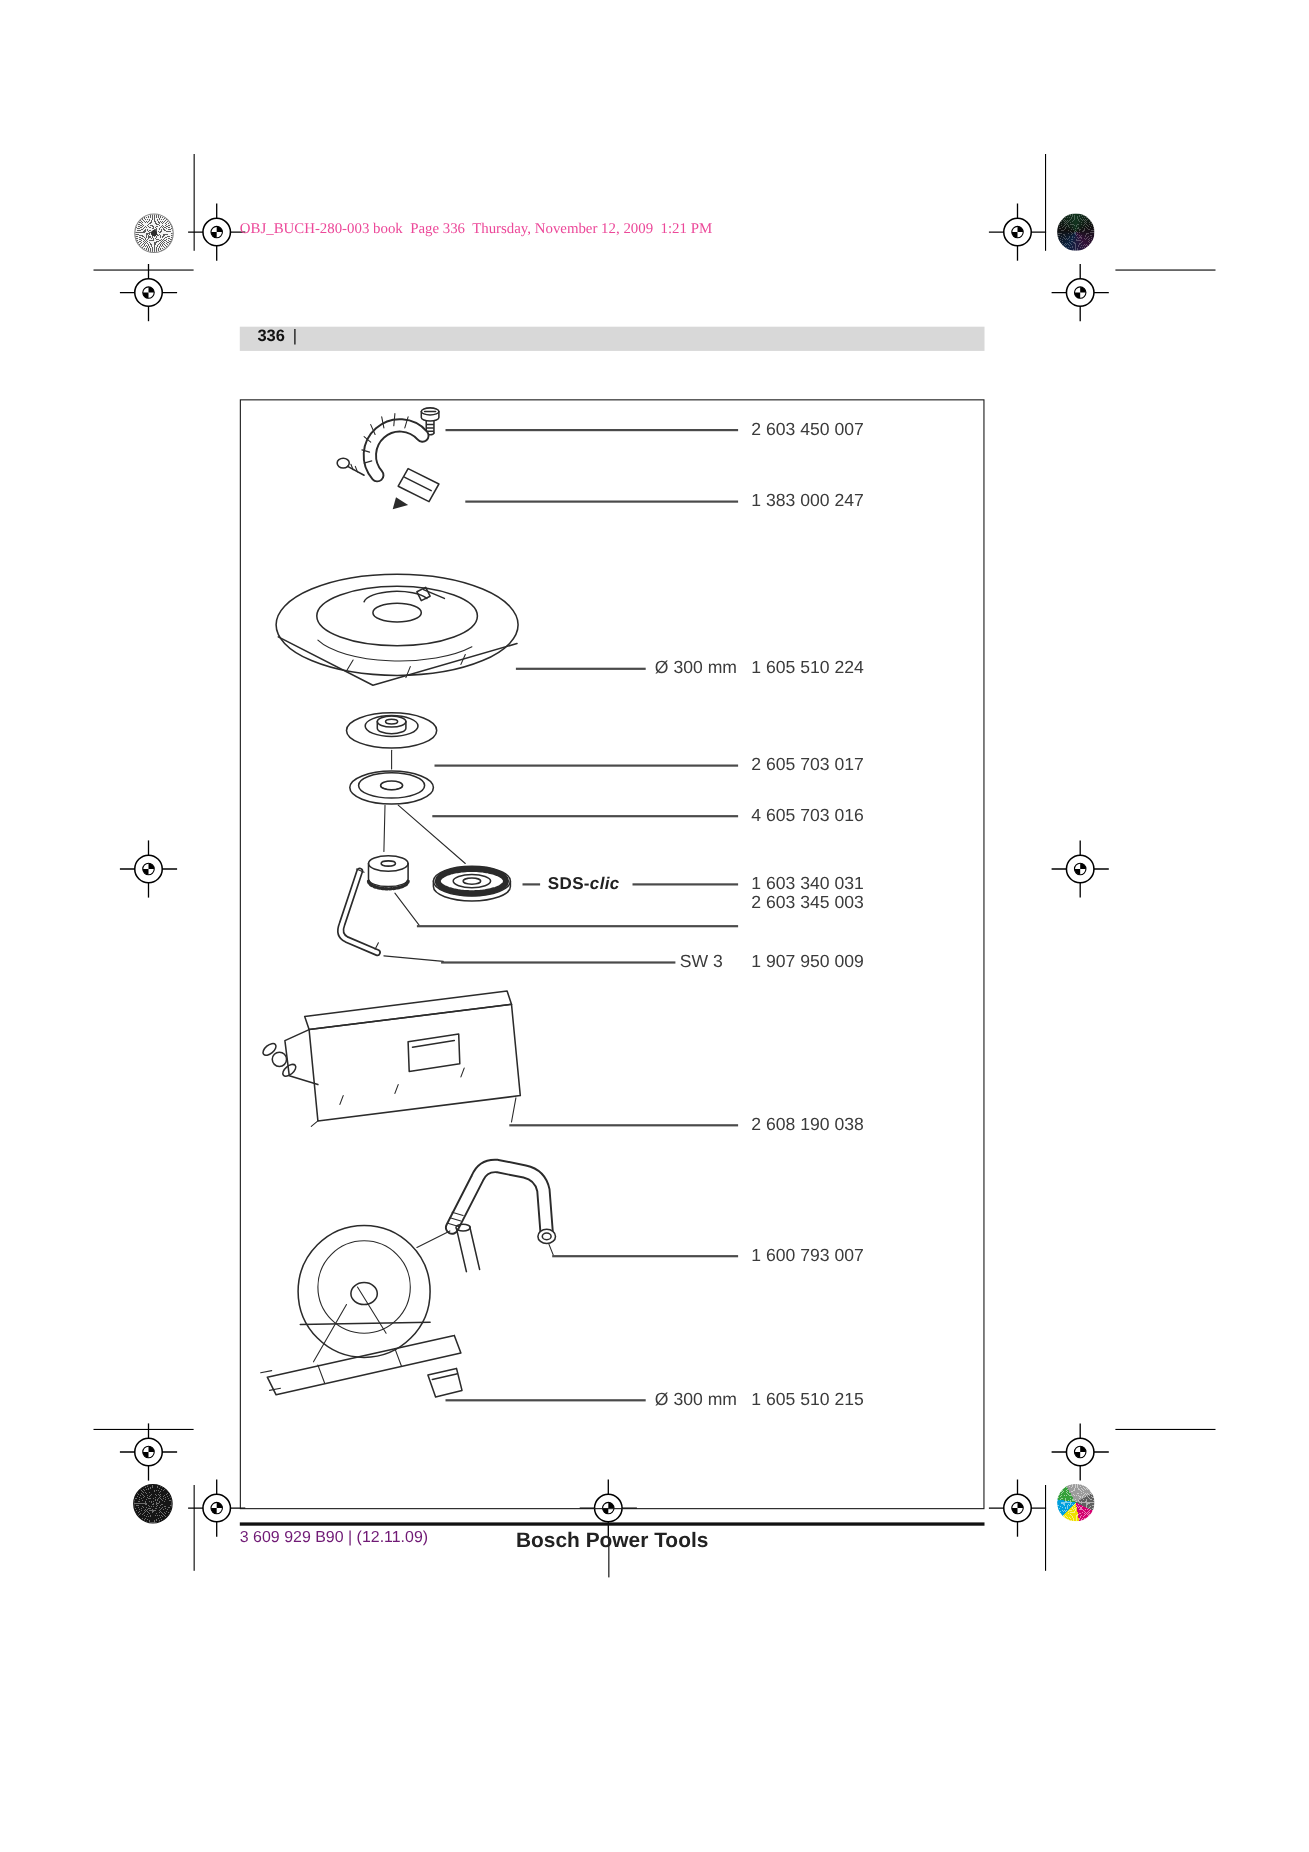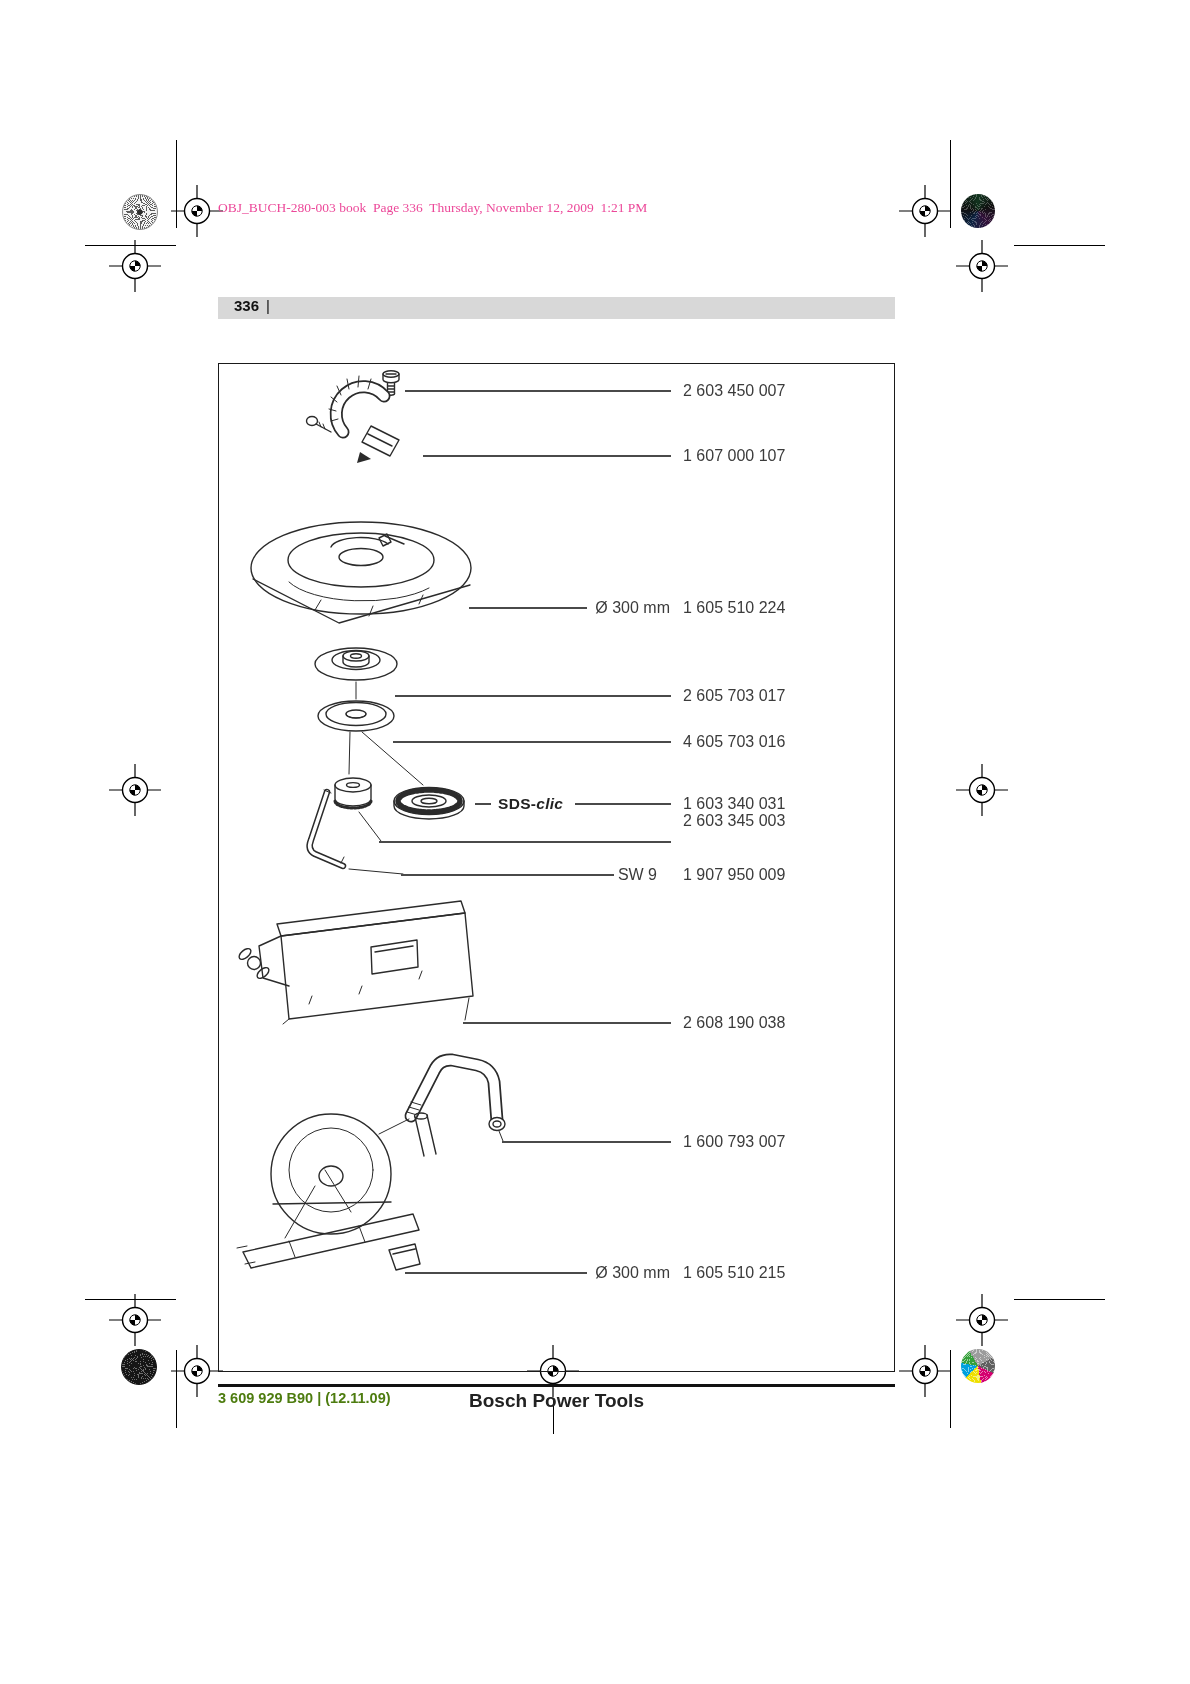--- a/index.html
+++ b/index.html
@@ -45,21 +45,21 @@
   .plabel{position:absolute;left:464px;font-weight:400;font-size:16px;line-height:18px;
           color:#3b3b3b;white-space:nowrap}
   .plabel .prefix{position:absolute;right:100%;padding-right:13px;white-space:pre}
   .plabel.gap-lg .prefix{padding-right:26px}
   .sds{position:absolute;left:279px;top:431px;font-size:15.5px;font-weight:700;
        color:#222;letter-spacing:.3px;line-height:18px}
   .sds .it{font-style:italic}
 
   
   .footer-rule{position:absolute;left:218px;top:1384px;width:677px;height:2.5px;background:#111}
-  .footer-left{position:absolute;left:218px;top:1390px;font-weight:700;font-size:14.5px;color:#4d7c0f}
+  .footer-left{position:absolute;left:218px;top:1390px;font-weight:400;font-size:14.5px;color:#701a75}
   .footer-right{position:absolute;left:218px;top:1390px;width:677px;text-align:center;
                 font-weight:700;font-size:19px;color:#222}
 </style>
 </head>
 <body>
 
 <svg width="0" height="0" style="position:absolute">
   <symbol id="regmark" viewBox="-26 -26 52 52" overflow="visible">
     <line x1="-26" y1="0" x2="26" y2="0" stroke="#000" stroke-width="1.2"></line>
     <line x1="0" y1="-26" x2="0" y2="26" stroke="#000" stroke-width="1.2"></line>
@@ -241,27 +241,27 @@
   <div class="ll" style="left:356px;top:439px;width:96px"></div>
   <div class="ll" style="left:160px;top:477px;width:292px"></div>
   <div class="ll" style="left:182px;top:510px;width:213px"></div>
   <div class="ll" style="left:244px;top:658px;width:208px"></div>
   <div class="ll" style="left:283px;top:777px;width:169px"></div>
   <div class="ll" style="left:186px;top:908px;width:182px"></div>
 
   <div class="sds"><span>SDS-</span><span class="it">clic</span></div>
 
   <div class="plabel" style="top:18px"><span class="prefix"></span><span class="num">2 603 450 007</span></div>
-  <div class="plabel" style="top:83px"><span class="prefix"></span><span class="num">1 607 000 107</span></div>
+  <div class="plabel" style="top:83px"><span class="prefix"></span><span class="num">1 383 000 247</span></div>
   <div class="plabel" style="top:235px"><span class="prefix">Ø 300 mm</span><span class="num">1 605 510 224</span></div>
   <div class="plabel" style="top:323px"><span class="prefix"></span><span class="num">2 605 703 017</span></div>
   <div class="plabel" style="top:369px"><span class="prefix"></span><span class="num">4 605 703 016</span></div>
   <div class="plabel" style="top:431px"><span class="prefix"></span><span class="num">1 603 340 031</span></div>
   <div class="plabel" style="top:448px"><span class="prefix"></span><span class="num">2 603 345 003</span></div>
-  <div class="plabel gap-lg" style="top:502px"><span class="prefix">SW 9</span><span class="num">1 907 950 009</span></div>
+  <div class="plabel gap-lg" style="top:502px"><span class="prefix">SW 3</span><span class="num">1 907 950 009</span></div>
   <div class="plabel" style="top:650px"><span class="prefix"></span><span class="num">2 608 190 038</span></div>
   <div class="plabel" style="top:769px"><span class="prefix"></span><span class="num">1 600 793 007</span></div>
   <div class="plabel" style="top:900px"><span class="prefix">Ø 300 mm</span><span class="num">1 605 510 215</span></div>
 </div>
 
 <div class="footer-rule"></div>
 <div class="footer-left">3 609 929 B90 | (12.11.09)</div>
 <div class="footer-right">Bosch Power Tools</div>
 
 </body></html>

